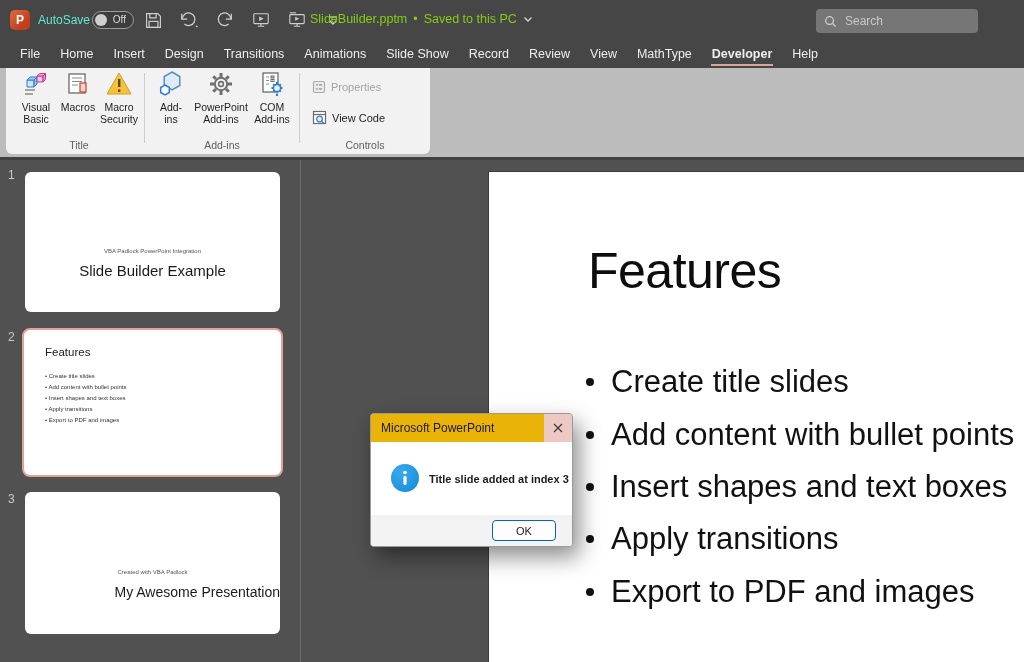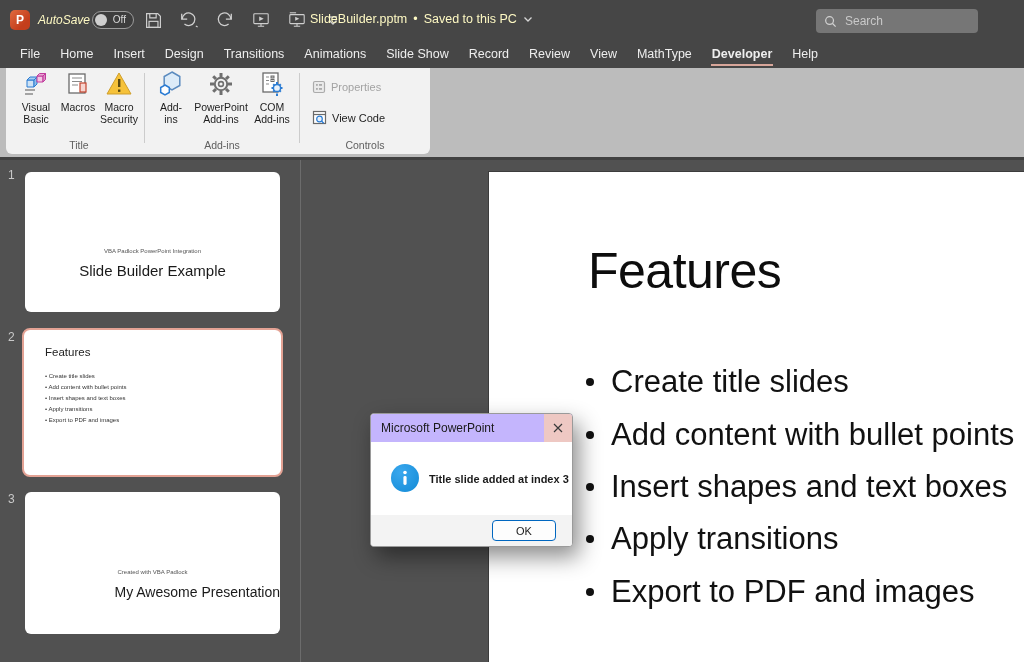--- a/index.html
+++ b/index.html
@@ -3,28 +3,28 @@
 <meta charset="utf-8">
 <style>
   * { margin:0; padding:0; box-sizing:border-box; }
   html,body { width:1024px; height:662px; overflow:hidden; font-family:"Liberation Sans", sans-serif; }
 
   
   .titlebar { position:absolute; left:0; top:0; width:1024px; height:40px; background:#464646; }
   .ppt-icon { position:absolute; left:10px; top:10px; width:20px; height:20px; border-radius:5px;
               background:linear-gradient(135deg,#e06a3f 0%,#c43e1c 70%); color:#fff; font-size:12px;
               font-weight:bold; display:flex; align-items:center; justify-content:center; }
-  .autosave-label { position:absolute; left:38px; top:13px; color:#fef9c3; font-size:12px;font-style:italic; }
+  .autosave-label { position:absolute; left:38px; top:13px; color:#5eead4; font-size:12px; }
   .toggle { position:absolute; left:92px; top:11px; width:42px; height:18px; border:1px solid #9c9c9c;
             border-radius:9px; background:#3d3d3d; }
   .toggle .knob { position:absolute; left:2px; top:2px; width:12px; height:12px; border-radius:50%; background:#cfcfcf; }
   .toggle .state { position:absolute; right:7px; top:2px; font-size:10px; color:#dadada; }
   .qat { position:absolute; left:142px; top:8px; display:flex; gap:14px; align-items:center; height:24px; }
   .qat .btn { width:22px; height:22px; display:flex; align-items:center; justify-content:center; }
-  .doc-title { position:absolute; left:310px; top:12px; color:#fef9c3; font-size:12.5px; display:flex; gap:6px; align-items:center; }
+  .doc-title { position:absolute; left:310px; top:12px; color:#84cc16; font-size:12.5px; display:flex; gap:6px; align-items:center; }
   .searchbox { position:absolute; left:816px; top:9px; width:162px; height:24px; background:#767676;
                border-radius:4px; display:flex; align-items:center; padding:0 8px; gap:8px; }
   .searchbox input { background:transparent; border:none; outline:none; color:#e6e6e6; font-size:12px; width:110px; }
   .searchbox input::placeholder { color:#cycyc; color:#c9c9c9; }
 
   
   .tabrow { position:absolute; left:0; top:40px; width:1024px; height:28px; background:#464646;
             display:flex; align-items:center; padding-left:10px; }
   .tab { color:#eeeeee; font-size:12.5px; padding:5px 10px; position:relative; white-space:nowrap; }
   .tab.active { font-weight:bold; }
@@ -57,21 +57,21 @@
   .slide-canvas { position:absolute; left:488px; top:11px; right:0; bottom:0; background:#ffffff;
                   border-left:1px solid #3c3c3c; border-top:1px solid #3c3c3c; }
   .slide-title { position:absolute; left:99px; top:70px; font-size:50px; color:#0d0d0d; letter-spacing:-0.5px; }
   .slide-bullets { position:absolute; left:97px; top:184px; }
   .slide-bullets .li { height:52.4px; display:flex; align-items:center; font-size:31px; color:#111; white-space:nowrap; }
   .slide-bullets .dot { width:8px; height:8px; border-radius:50%; background:#111; margin-right:17px; flex:none; }
 
   
   .dialog { position:absolute; left:370px; top:413px; width:203px; background:#ffffff; border:1px solid #9a9a9a;
             border-radius:4px; box-shadow: 6px 10px 22px rgba(0,0,0,0.45); overflow:hidden; }
-  .dlg-titlebar { position:relative; height:28px; background:#c4b5fd; display:flex; align-items:center;
+  .dlg-titlebar { position:relative; height:28px; background:#eab308; display:flex; align-items:center;
                   padding-left:10px; font-size:12px; color:#1a1a1a; }
   .dlg-close { position:absolute; right:0; top:0; width:28px; height:28px; background:#eec8c3;
                display:flex; align-items:center; justify-content:center; }
   .dlg-body { position:relative; height:73px; background:#ffffff; }
   .info-icon { position:absolute; left:20px; top:22px; width:28px; height:28px; border-radius:50%;
                background:radial-gradient(circle at 35% 30%, #3aa8ee, #128ad6); }
   .dlg-msg { position:absolute; left:58px; top:0; height:73px; display:flex; align-items:center;
              font-size:11px; font-weight:bold; color:#1a1a1a; }
   .dlg-footer { position:relative; height:31px; background:#f3f3f3; }
   .ok-btn { position:absolute; right:16px; top:5px; width:64px; height:21px; background:#fdfdfd;

